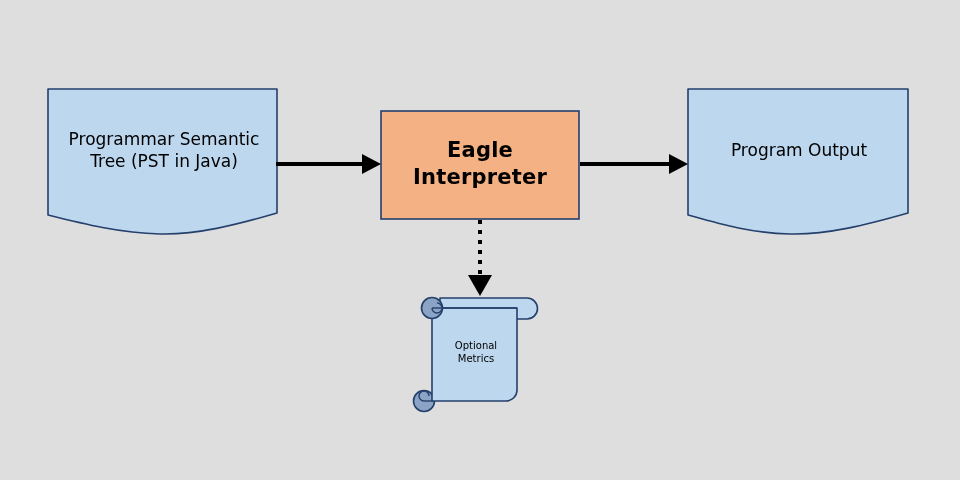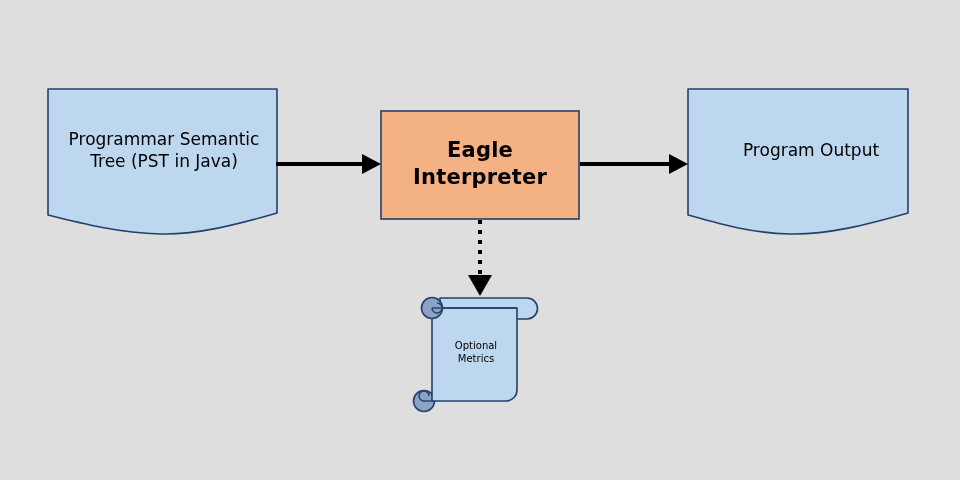--- a/index.html
+++ b/index.html
@@ -51,21 +51,20 @@
     font-size: 21px;
     font-weight: bold;
     letter-spacing: 0.2px;
   }
   #label-output {
     left: 690px;
     top: 92px;
     width: 218px;
     height: 118px;
     font-size: 17px;
-    padding-left: 12px;
   }
   #label-metrics {
     left: 434px;
     top: 322px;
     width: 84px;
     height: 62px;
     font-size: 10px;
   }
 </style>
 </head>

